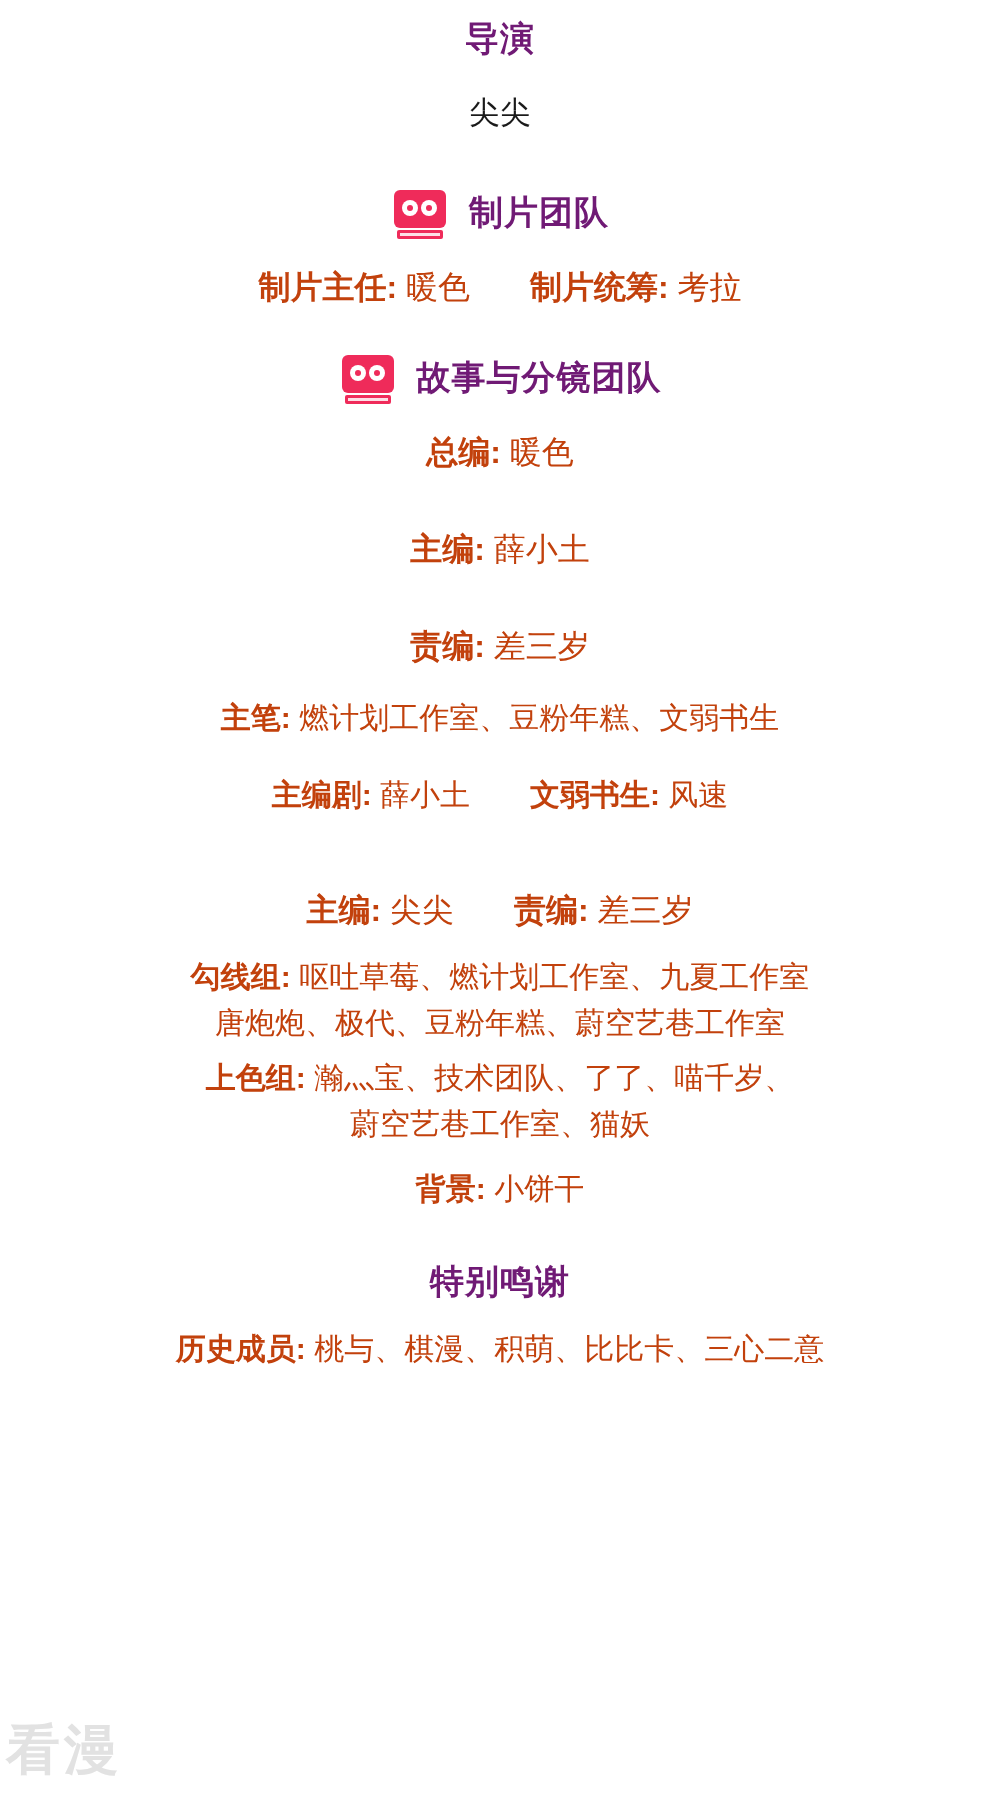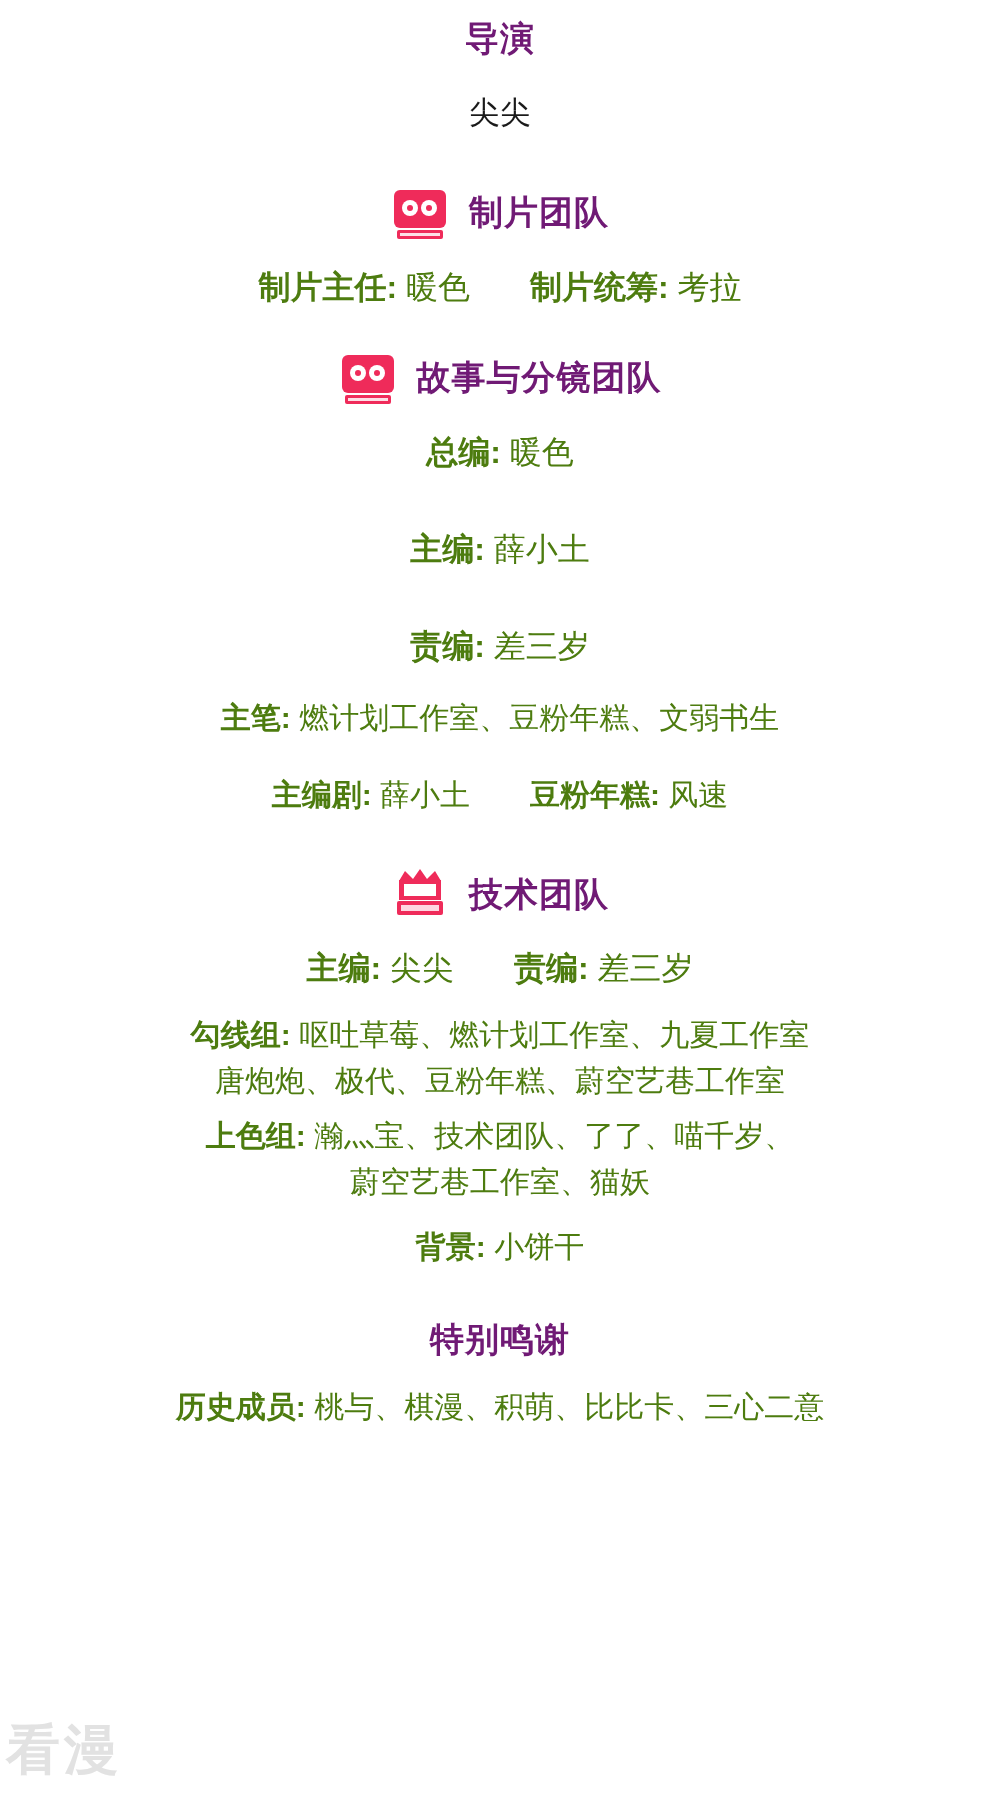--- a/index.html
+++ b/index.html
@@ -33,21 +33,21 @@
     letter-spacing: 1px;
   }
   .title-with-logo {
     display: flex;
     align-items: center;
     justify-content: center;
     gap: 20px;
   }
   .credit {
     font-size: 30px;
-    color: #4d7c0f;
+    color: #c2410c;
   }
   .credit .lbl {
     font-weight: bold;
   }
   .credit-lg {
     font-size: 32px;
   }
   .spacer-6 { height: 6px; }
   .spacer-14 { height: 14px; }
   .spacer-24 { height: 24px; }
@@ -169,39 +169,27 @@
     <span>燃计划工作室、豆粉年糕、文弱书生</span>
   </div>
   <div class="spacer-6"></div>
   <div class="spacer-30"></div>
   <div class="row inline-pair">
     <span class="credit">
       <span class="lbl">主编剧:</span>
       <span>薛小土</span>
     </span>
     <span class="credit">
-      <span class="lbl">豆粉年糕:</span>
+      <span class="lbl">文弱书生:</span>
       <span>风速</span>
     </span>
   </div>
 
   <div class="spacer-50"></div>
 
-  <div class="row title-with-logo">
-    <span class="logo">
-      <svg class="logo-cq" width="58" height="58" viewBox="0 0 58 58" xmlns="http://www.w3.org/2000/svg">
-        <path d="M8 16 L14 6 L22 14 L29 4 L36 14 L44 6 L50 16 Z" fill="#ef2b5a"></path>
-        <rect x="8" y="15" width="42" height="20" fill="#ef2b5a"></rect>
-        <rect x="13" y="19" width="32" height="12" fill="#ffffff"></rect>
-        <rect x="6" y="36" width="46" height="14" rx="2" fill="#ef2b5a"></rect>
-        <rect x="10" y="40" width="38" height="6" fill="#ffe9ef" opacity="0.9"></rect>
-      </svg>
-    </span>
-    <span class="section-title">技术团队</span>
-  </div>
   <div class="spacer-24"></div>
   <div class="row inline-pair">
     <span class="credit credit-lg">
       <span class="lbl">主编:</span>
       <span>尖尖</span>
     </span>
     <span class="credit credit-lg">
       <span class="lbl">责编:</span>
       <span>差三岁</span>
     </span>

